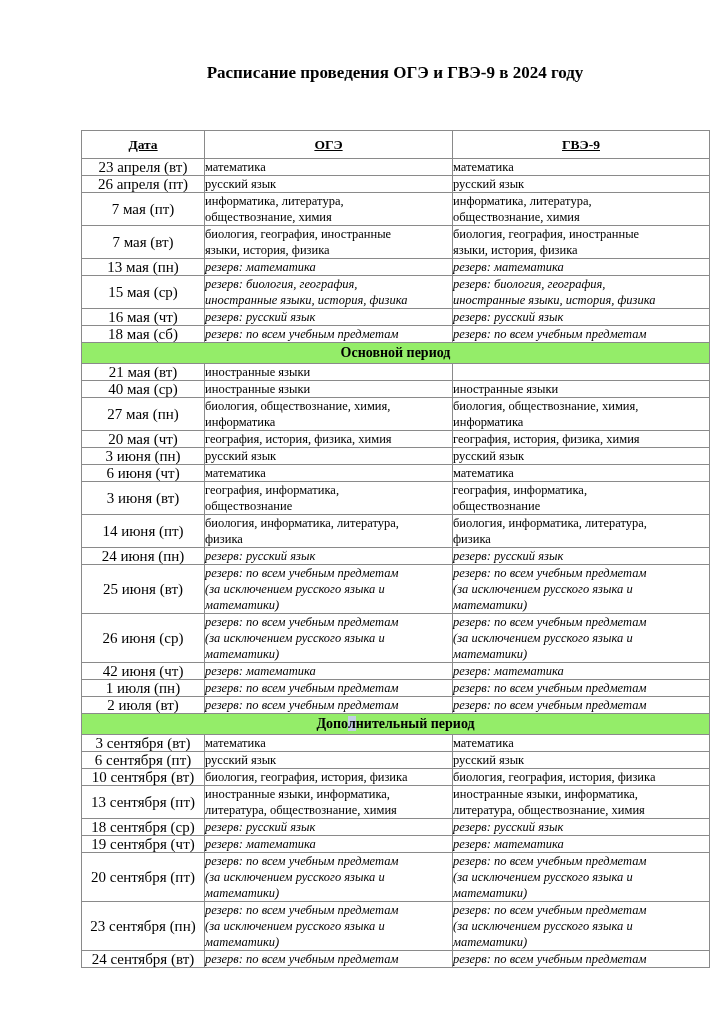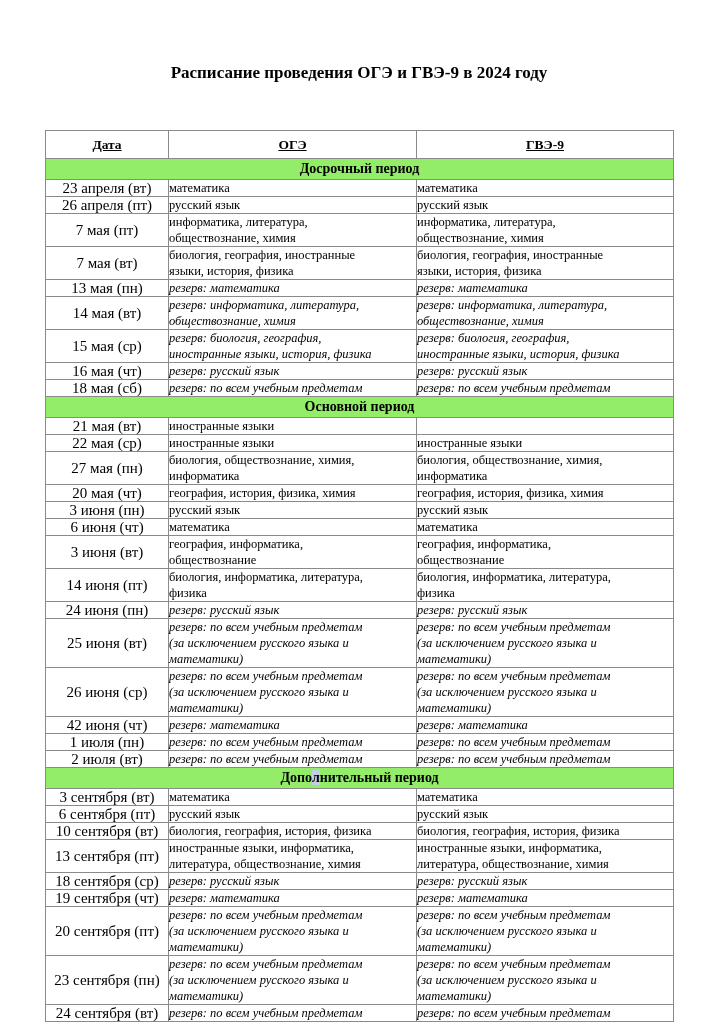--- a/index.html
+++ b/index.html
@@ -13,21 +13,21 @@
   body {
     width: 724px;
     height: 1024px;
     font-family: "Liberation Serif", "DejaVu Serif", serif;
     color: var(--text);
     overflow: hidden;
   }
   .sheet {
     width: 724px;
     height: 1024px;
-    padding: 62px 35px 0 45px;
+    padding: 62px 35px 0 81px;
   }
   .doc-title {
     width: 628px;
     text-align: center;
     font-size: 17px;
     font-weight: bold;
     line-height: 22px;
   }
   table.schedule {
     margin-top: 46px;
@@ -84,23 +84,20 @@
     </colgroup>
     <thead>
       <tr>
         <th>Дата</th>
         <th>ОГЭ</th>
         <th>ГВЭ-9</th>
       </tr>
     </thead>
     <tbody>
         <tr>
-          <td colspan="3" class="section">Досрочный период</td>
-        </tr>
-        <tr>
           <td class="date">23 апреля (вт)</td>
           <td class="subj">математика</td>
           <td class="subj">математика</td>
         </tr>
         <tr>
           <td class="date">26 апреля (пт)</td>
           <td class="subj">русский язык</td>
           <td class="subj">русский язык</td>
         </tr>
         <tr>
@@ -116,27 +113,20 @@
 языки, история, физика</td>
           <td class="subj">биология, география, иностранные
 языки, история, физика</td>
         </tr>
         <tr>
           <td class="date">13 мая (пн)</td>
           <td class="subj reserve">резерв: математика</td>
           <td class="subj reserve">резерв: математика</td>
         </tr>
         <tr>
-          <td class="date">14 мая (вт)</td>
-          <td class="subj reserve">резерв: информатика, литература,
-обществознание, химия</td>
-          <td class="subj reserve">резерв: информатика, литература,
-обществознание, химия</td>
-        </tr>
-        <tr>
           <td class="date">15 мая (ср)</td>
           <td class="subj reserve">резерв: биология, география,
 иностранные языки, история, физика</td>
           <td class="subj reserve">резерв: биология, география,
 иностранные языки, история, физика</td>
         </tr>
         <tr>
           <td class="date">16 мая (чт)</td>
           <td class="subj reserve">резерв: русский язык</td>
           <td class="subj reserve">резерв: русский язык</td>
@@ -148,21 +138,21 @@
         </tr>
         <tr>
           <td colspan="3" class="section">Основной период</td>
         </tr>
         <tr>
           <td class="date">21 мая (вт)</td>
           <td class="subj">иностранные языки</td>
           <td class="subj"></td>
         </tr>
         <tr>
-          <td class="date">22 мая (ср)</td>
+          <td class="date">40 мая (ср)</td>
           <td class="subj">иностранные языки</td>
           <td class="subj">иностранные языки</td>
         </tr>
         <tr>
           <td class="date">27 мая (пн)</td>
           <td class="subj">биология, обществознание, химия,
 информатика</td>
           <td class="subj">биология, обществознание, химия,
 информатика</td>
         </tr>

